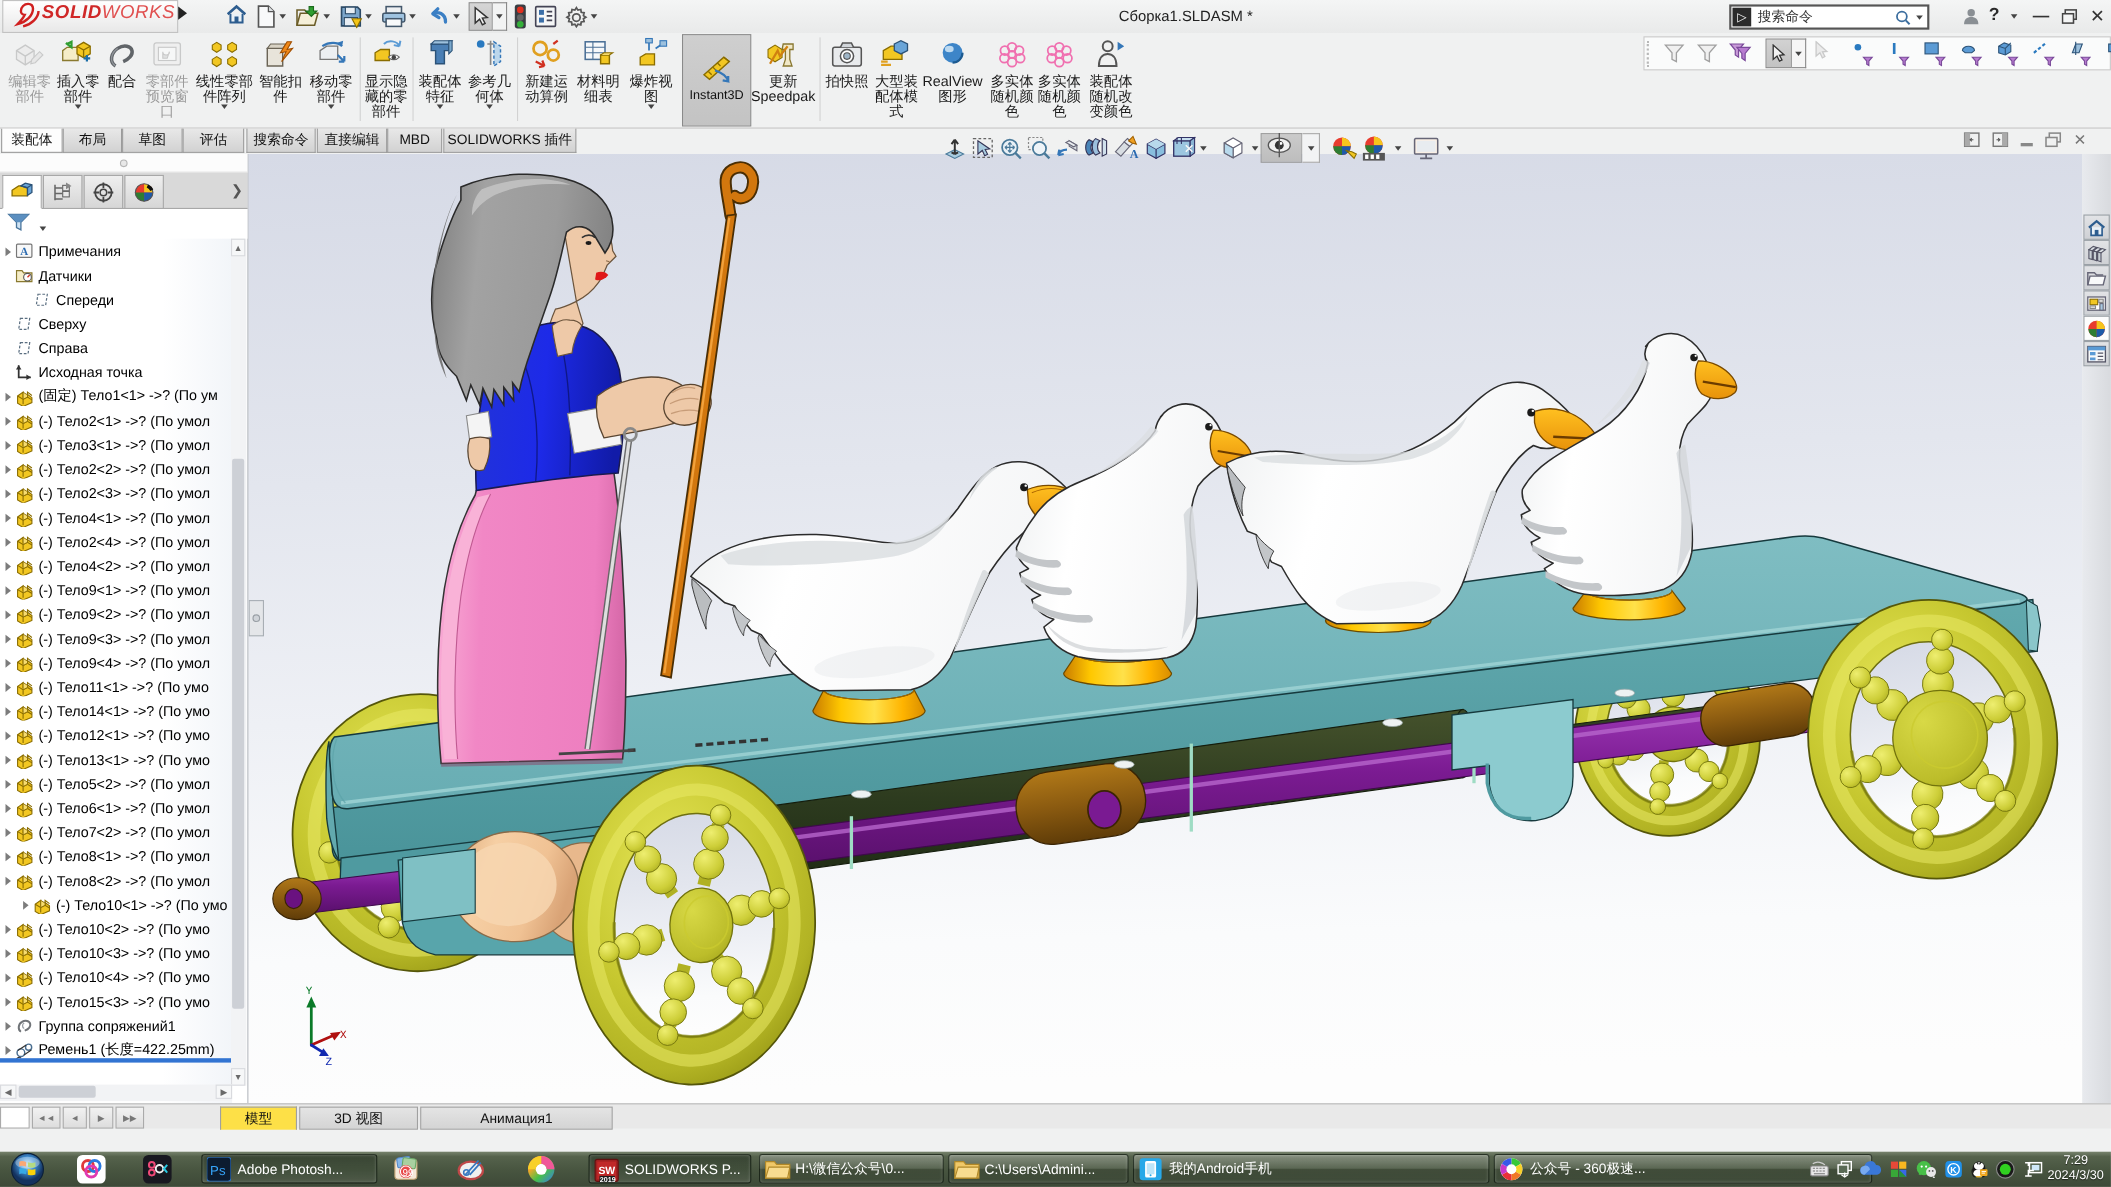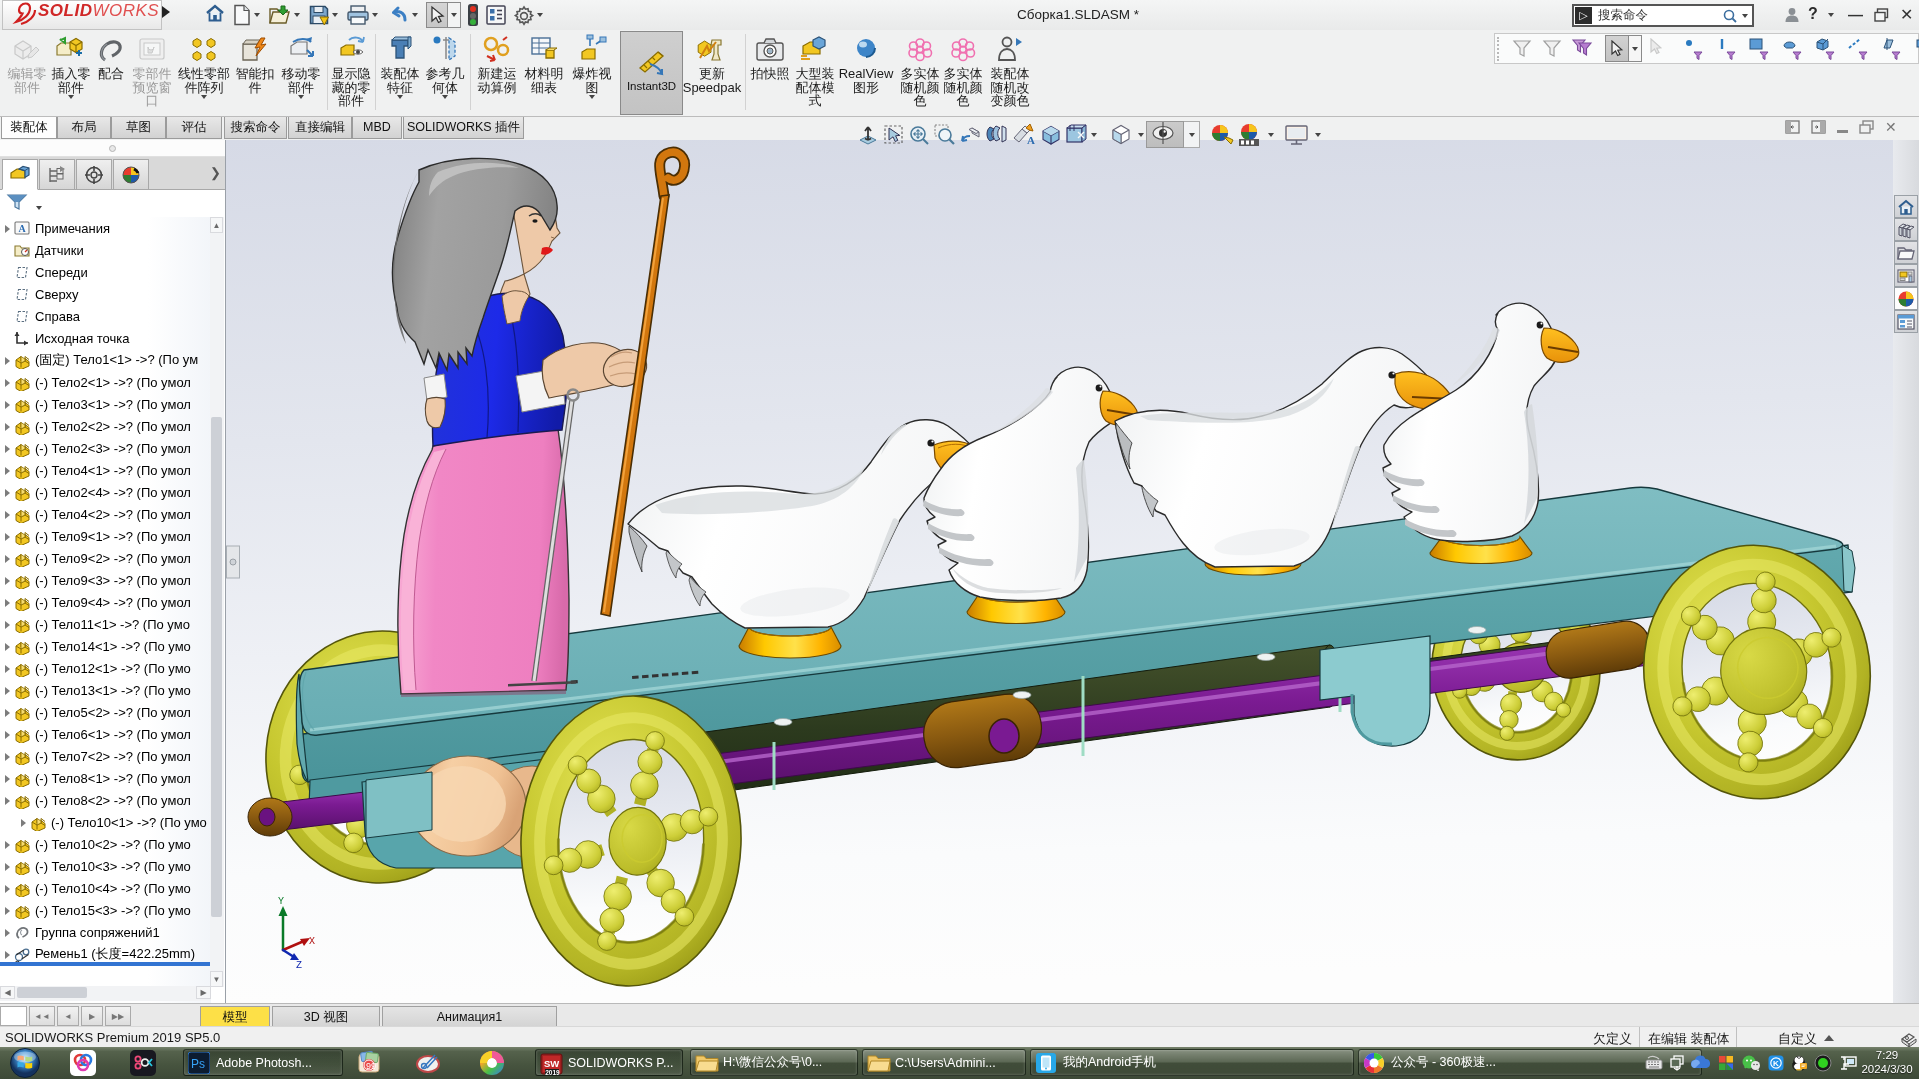--- a/index.html
+++ b/index.html
@@ -533,21 +533,21 @@
         </div>
         <div class="trow" style="top:22px;left:0px">
           <span class="arr"></span>
           <span class="tic"><svg width="17" height="17" viewBox="0 0 17 17">
               <path d="M1 4 l5 0 1.5 2 7.5 0 0 8 -14 0 Z" fill="#f5edc8" stroke="#8a7a30" stroke-width="1.1"></path>
               <circle cx="11" cy="10" r="3.5" fill="#fff" stroke="#555"></circle>
               <path d="M11 10 l2 -2" stroke="#d03020" stroke-width="1.2"></path>
             </svg></span>
           <span>Датчики</span>
         </div>
-        <div class="trow" style="top:44px;left:0px">
+        <div class="trow" style="top:44px;left:16px">
           <span class="arr"></span>
           <span class="tic"><svg width="17" height="17" viewBox="0 0 17 17">
               <path d="M4.5 3.5 l8.5 0 -1.5 10 -8.5 0 Z" fill="none" stroke="#5a6e80" stroke-width="1.1" stroke-dasharray="2.5 1.5"></path>
             </svg></span>
           <span>Спереди</span>
         </div>
         <div class="trow" style="top:66px;left:0px">
           <span class="arr"></span>
           <span class="tic"><svg width="17" height="17" viewBox="0 0 17 17">
               <path d="M4.5 3.5 l8.5 0 -1.5 10 -8.5 0 Z" fill="none" stroke="#5a6e80" stroke-width="1.1" stroke-dasharray="2.5 1.5"></path>
@@ -1362,34 +1362,20 @@
 <div id="mtabs">
       <div style="position:absolute;left:0;top:2px;width:27px;height:20px;background:#fff;border:1px solid #aaa"></div>
       <div style="position:absolute;left:29px;top:2px;width:26px;height:20px;background:linear-gradient(#f2f2f2,#ddd);border:1px solid #aaa;color:#777;font-size:8px;text-align:center;line-height:19px">◄◄</div>
       <div style="position:absolute;left:57px;top:2px;width:22px;height:20px;background:linear-gradient(#f2f2f2,#ddd);border:1px solid #aaa;color:#777;font-size:8px;text-align:center;line-height:19px">◄</div>
       <div style="position:absolute;left:81px;top:2px;width:22px;height:20px;background:linear-gradient(#f2f2f2,#ddd);border:1px solid #aaa;color:#777;font-size:8px;text-align:center;line-height:19px">▶</div>
       <div style="position:absolute;left:105px;top:2px;width:26px;height:20px;background:linear-gradient(#f2f2f2,#ddd);border:1px solid #aaa;color:#777;font-size:8px;text-align:center;line-height:19px">▶▶</div>
       <div class="mtab act" style="left:200px;width:70px">模型</div>
       <div class="mtab" style="left:272px;width:108px">3D 视图</div>
       <div class="mtab" style="left:382px;width:175px">Анимация1</div>
     </div>
-<div id="statusbar">
-      <div style="position:absolute;left:5px;top:3px">SOLIDWORKS Premium 2019 SP5.0</div>
-      <div style="position:absolute;left:1593px;top:3px">欠定义</div>
-      <div style="position:absolute;left:1639px;top:0px;width:1px;height:21px;background:#c0c0c0"></div>
-      <div style="position:absolute;left:1648px;top:3px">在编辑 装配体</div>
-      <div style="position:absolute;left:1736px;top:0px;width:1px;height:21px;background:#c0c0c0"></div>
-      <div style="position:absolute;left:1778px;top:3px">自定义</div>
-      <div style="position:absolute;left:1824px;top:8px;width:0;height:0;border-left:5px solid transparent;border-right:5px solid transparent;border-bottom:6px solid #555"></div>
-      <div style="position:absolute;left:1899px;top:2px"><svg width="18" height="18" viewBox="0 0 18 18">
-          <path d="M3 10 l7 -5 5 3 -7 5 Z" fill="#f0f0f0" stroke="#555" stroke-width="1.2"></path>
-          <path d="M3 10 l0 3 7 5 0 -3 Z M10 15 l7 -5 0 3 -7 5 Z" fill="#ddd" stroke="#555" stroke-width="1"></path>
-          <circle cx="8" cy="9" r="1.5" fill="none" stroke="#555"></circle>
-        </svg></div>
-    </div>
 <div id="taskbar">
       <div style="position:absolute;left:8px;top:0px;width:34px;height:32px"><svg width="34" height="32" viewBox="0 0 34 32">
           <defs>
             <radialGradient id="orb" cx="50%" cy="35%">
               <stop offset="0%" stop-color="#bfe3f5"></stop>
               <stop offset="45%" stop-color="#3f8fd4"></stop>
               <stop offset="100%" stop-color="#14325e"></stop>
             </radialGradient>
           </defs>
           <circle cx="17" cy="16" r="14.5" fill="url(#orb)" stroke="#0c2038" stroke-width="1"></circle>

